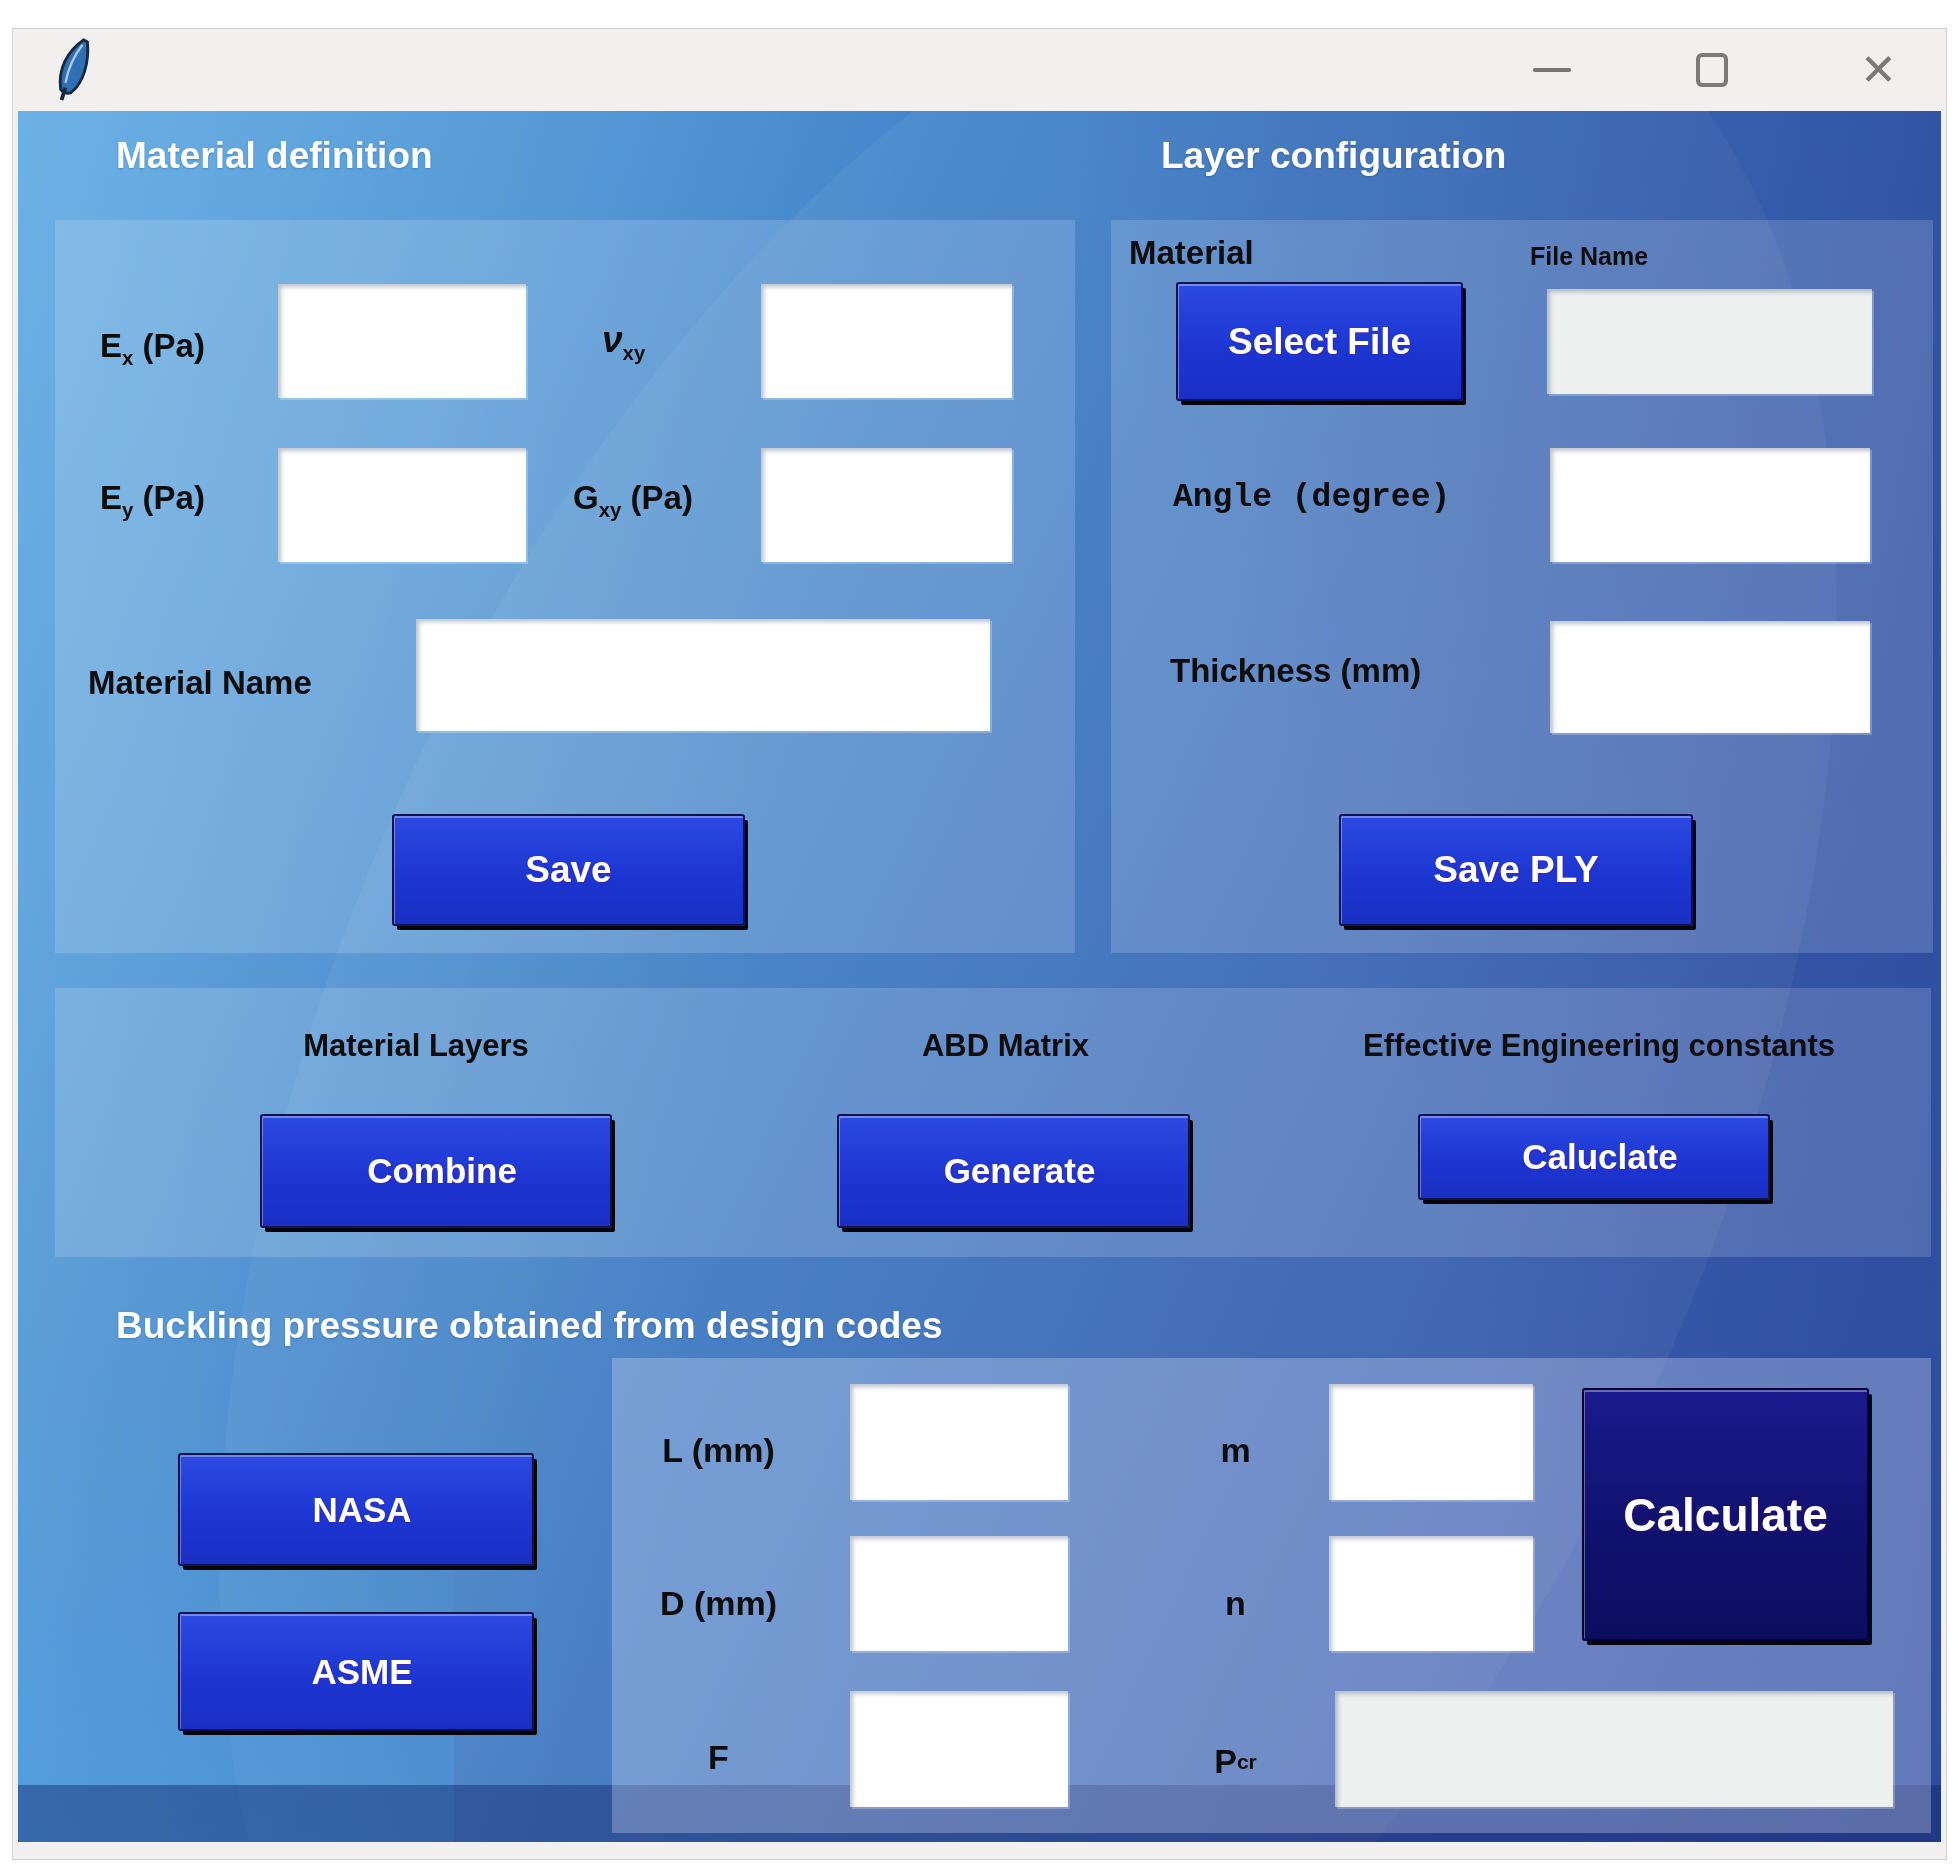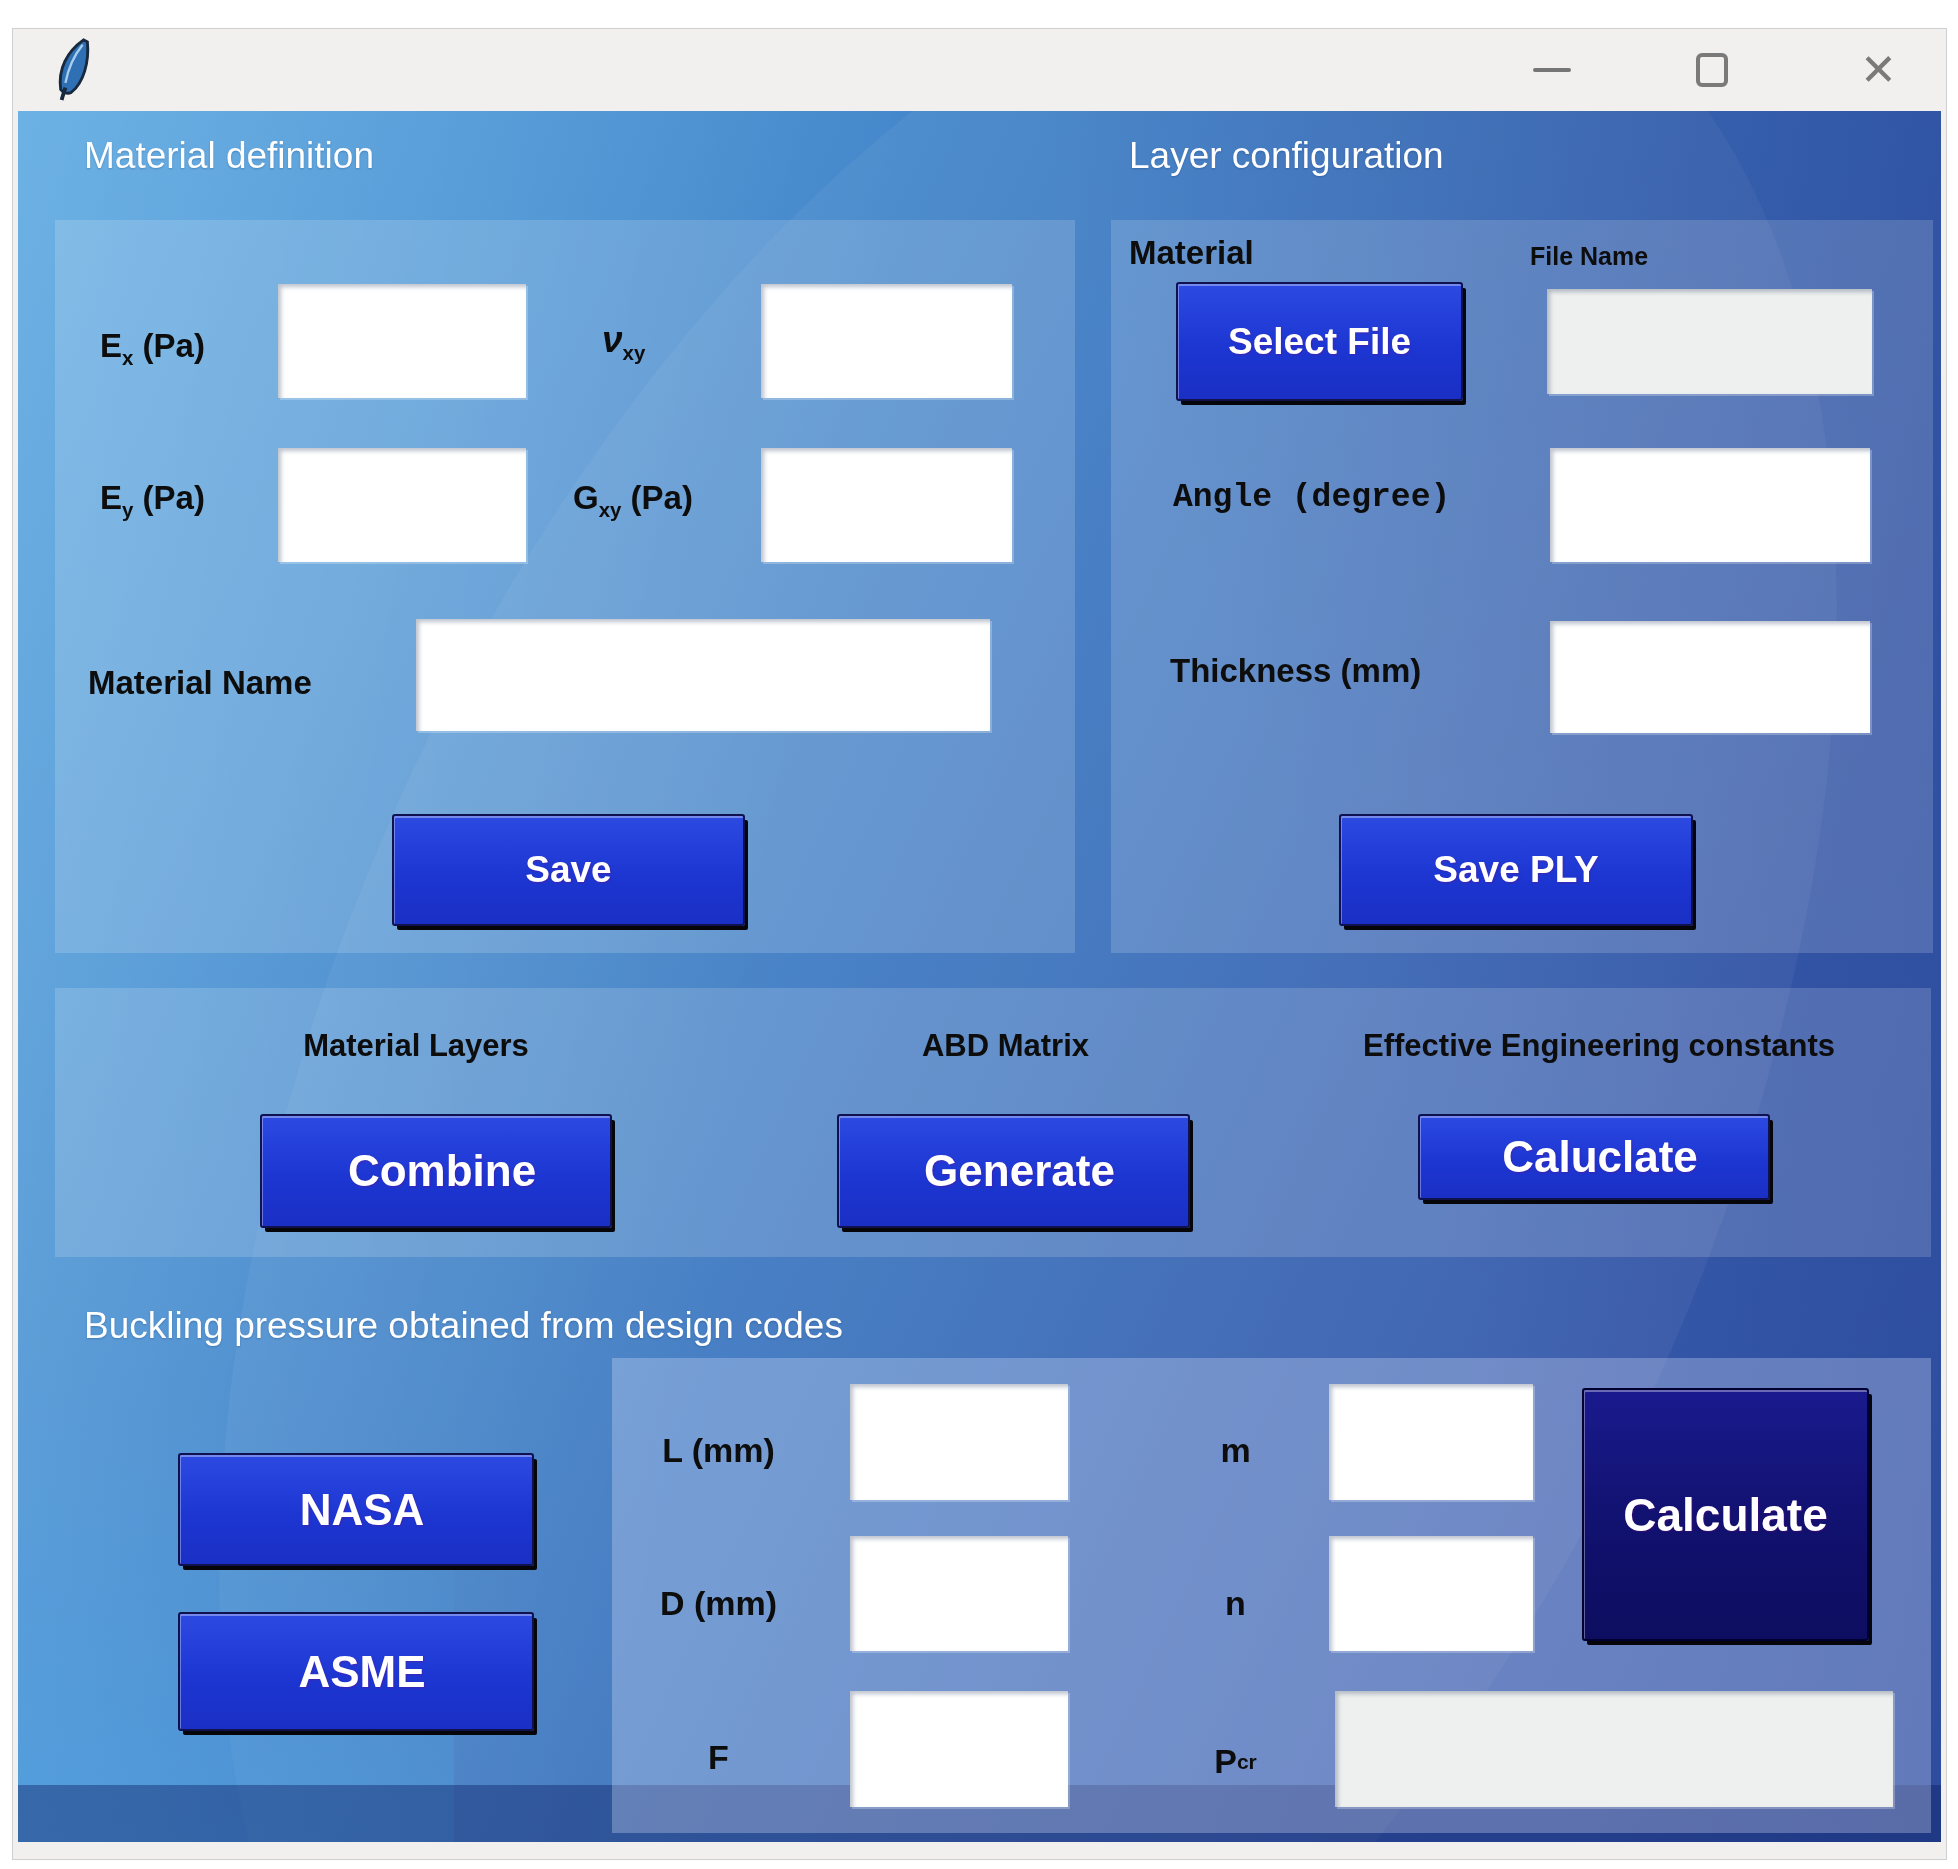--- a/index.html
+++ b/index.html
@@ -25,39 +25,39 @@
   .bg-ellipse{position:absolute;left:317px;top:-257px;width:1386px;height:2475px;border-radius:50%;
      background:rgba(255,255,255,0.05);transform:rotate(24deg);}
   .bg-dark-right{position:absolute;right:0;top:0;width:891px;height:1731px;
      background:linear-gradient(250deg,rgba(20,40,120,0.22),rgba(20,40,120,0) 60%);}
   .bg-bottom-band{position:absolute;left:0;bottom:0;width:1923px;height:57px;
      background:rgba(15,30,100,0.42);}
   .bg-bright-bl{position:absolute;left:0;bottom:0;width:436px;height:515px;
      background:linear-gradient(20deg,rgba(80,165,230,0.55),rgba(80,165,230,0) 75%);}
   
   .panel{position:absolute;background:rgba(255,255,255,0.16);}
-  .section-title{position:absolute;color:#ffffff;font-weight:normal;font-size:37px;white-space:nowrap;
-     text-shadow:0 1px 2px rgba(0,40,90,0.25);}
+  .section-title{position:absolute;color:#ffffff;font-weight:bold;font-size:37px;white-space:nowrap;
+     text-shadow:0 1px 2px rgba(0,40,90,0.25);margin-left:32px;}
   .lbl{position:absolute;color:#0d0d0d;font-weight:bold;font-size:33px;white-space:nowrap;}
   .lbl sub{font-size:0.62em;font-weight:bold;}
   .italic{font-style:italic;font-size:1.12em;}
   .small-lbl{font-size:25px;}
   .center-box{display:flex;align-items:center;justify-content:center;text-align:center;}
   
   .field{position:absolute;background:#ffffff;border:none;box-sizing:border-box;
      box-shadow:inset 3px 3px 4px rgba(90,105,130,0.40), 2px 2px 0 rgba(255,255,255,0.25);
      font-family:"Liberation Sans",sans-serif;font-size:30px;padding:0 10px;outline:none;}
   .field.readonly{background:#eef0ef;}
   .btn{position:absolute;display:flex;align-items:center;justify-content:center;cursor:pointer;
      background:linear-gradient(180deg,#2c4ae2 0%,#1d36d2 55%,#1a2fc4 100%);
      border:2px solid #10124f;border-radius:3px;box-sizing:border-box;
      box-shadow:4px 5px 0 -1px #05050a, inset 1px 2px 0 rgba(255,255,255,0.35);
      color:#ffffff;font-weight:bold;font-size:37px;white-space:nowrap;
      text-shadow:1px 1px 2px rgba(120,0,120,0.35);}
-  .btn.mid{font-size:44px;padding-left:12px;}
+  .btn.mid{font-size:35px;padding-left:12px;}
   .btn.dark{background:linear-gradient(180deg,#1a1a8e 0%,#11116f 55%,#0d0d60 100%);
      border:2px solid #000030;font-size:46px;}
 </style>
 </head>
 <body>
 
 <div class="page">
   <div class="frame"></div>
 
   <div class="titlebar">

